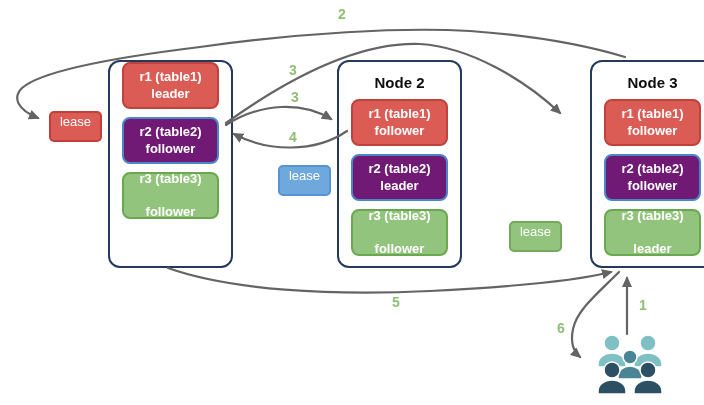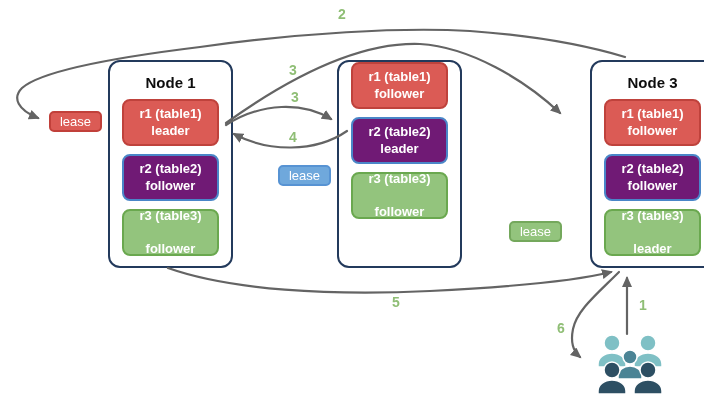--- a/index.html
+++ b/index.html
@@ -16,21 +16,21 @@
   }
   .replica{
     margin:0 12px 8px 12px;height:47px;box-sizing:border-box;border-radius:8px;
     border:2px solid transparent;display:flex;flex-direction:column;align-items:center;
     justify-content:center;color:#fff;font-size:13px;line-height:1.3;text-align:center;font-weight:bold;
   }
   .replica.red{background:#db5b55;border-color:#bf423c;}
   .replica.blue{background:#701a75;border-color:#4a86c8;}
   .replica.green{background:#93c47d;border-color:#6aa84f;gap:16px;}
   .lease{
-    position:absolute;width:53px;height:21px;box-sizing:border-box;border-radius:5px;
+    position:absolute;width:53px;height:31px;box-sizing:border-box;border-radius:5px;
     color:#ffffff;font-size:13px;text-align:center;line-height:18px;z-index:3;
   }
   .lease.red{left:49px;top:111px;background:#db5b55;border:2px solid #c1403a;}
   .lease.blue{left:278px;top:165px;background:#6fa8dc;border:2px solid #5793d3;}
   .lease.green{left:509px;top:221px;background:#93c47d;border:2px solid #74a85c;}
   .step{
     position:absolute;width:16px;text-align:center;font-size:14px;font-weight:700;
     color:#8fbe75;z-index:6;
   }
   .arrows{position:absolute;left:0;top:0;z-index:5;pointer-events:none;}
@@ -52,36 +52,36 @@
       <path d="M 226 123 C 300 70, 365 42, 420 44 C 470 47, 525 80, 560 113" marker-end="url(#ah)"></path>
       <path d="M 226 125 C 262 102, 303 102, 331 119" marker-end="url(#ah)"></path>
       <path d="M 347 131 C 315 153, 268 152, 234 134" marker-end="url(#ah)"></path>
       <path d="M 168 268 C 230 290, 330 296, 430 291 C 510 287, 575 281, 611 272" marker-end="url(#ah)"></path>
       <path d="M 627 334 L 627 278" marker-end="url(#ah)"></path>
       <path d="M 619 272 C 597 294, 577 310, 573 329 C 570 344, 574 352, 580 357" marker-end="url(#ah)"></path>
     </g>
   </svg>
 
   <div class="node" style="left:108px">
-    <div class="node-title">Node 1</div>
     <div class="replica red">
       <div>r1 (table1)</div>
       <div>leader</div>
     </div>
     <div class="replica blue">
       <div>r2 (table2)</div>
       <div>follower</div>
     </div>
     <div class="replica green">
       <div>r3 (table3)</div>
       <div>follower</div>
     </div>
   </div>
 
   <div class="node" style="left:337px">
+    <div class="node-title">Node 2</div>
     <div class="replica red">
       <div>r1 (table1)</div>
       <div>follower</div>
     </div>
     <div class="replica blue">
       <div>r2 (table2)</div>
       <div>leader</div>
     </div>
     <div class="replica green">
       <div>r3 (table3)</div>

